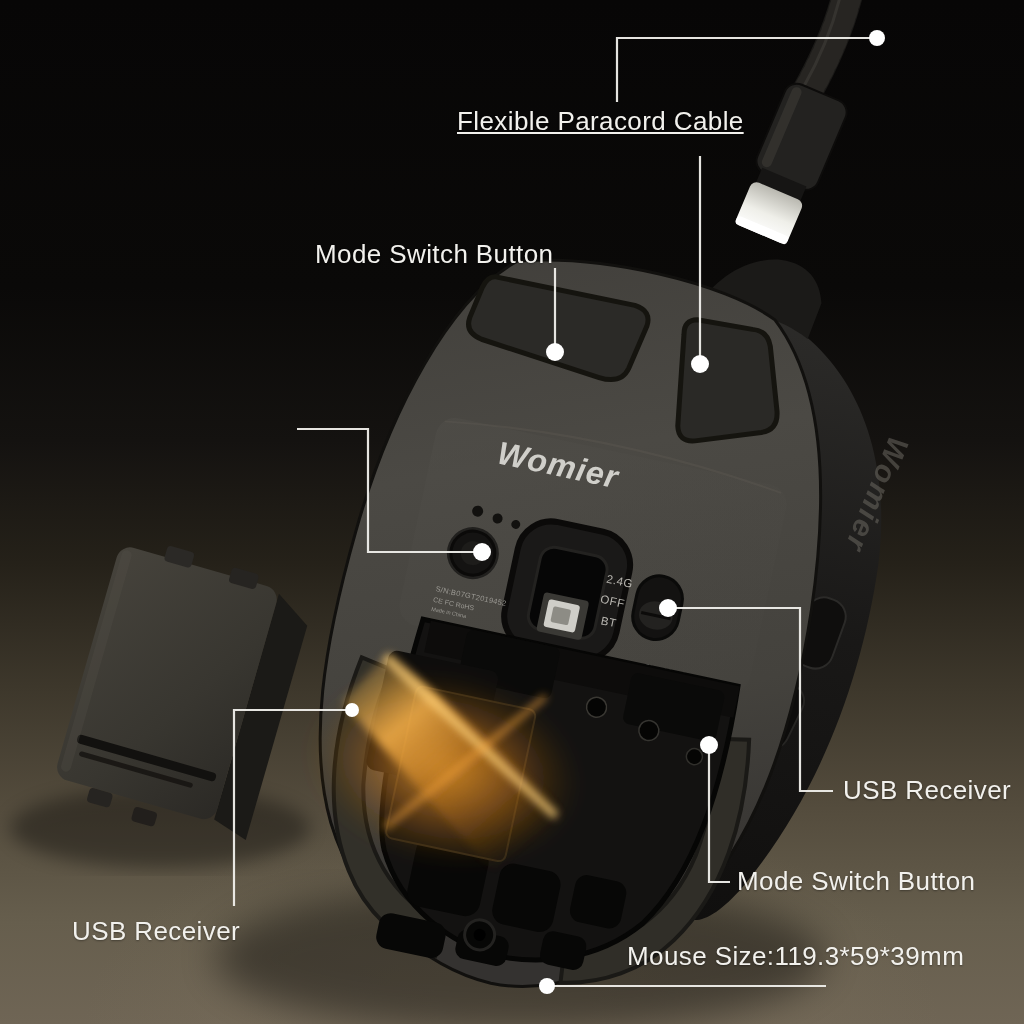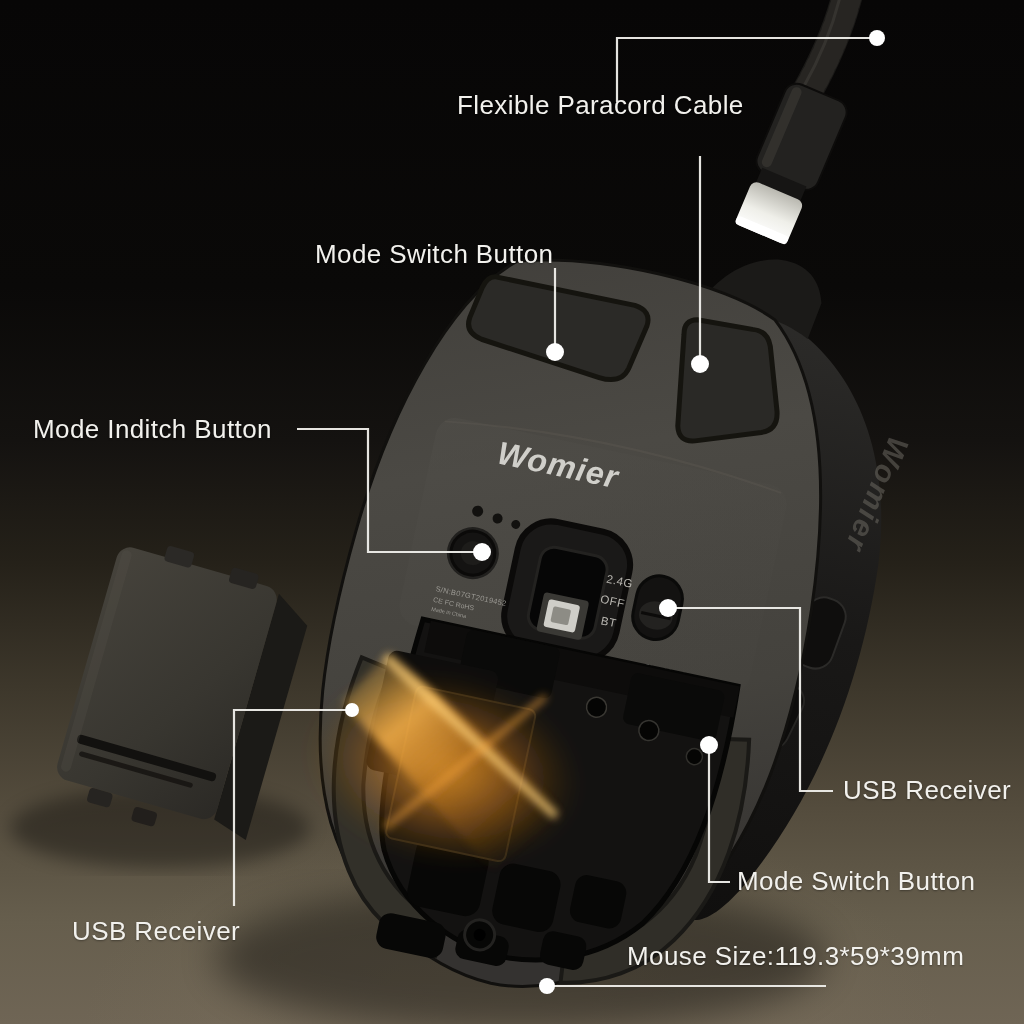--- a/index.html
+++ b/index.html
@@ -214,21 +214,20 @@
       <circle cx="700" cy="364" r="9"></circle>
       <circle cx="555" cy="352" r="9"></circle>
       <circle cx="482" cy="552" r="9"></circle>
       <circle cx="668" cy="608" r="9"></circle>
       <circle cx="709" cy="745" r="9"></circle>
       <circle cx="352" cy="710" r="7"></circle>
       <circle cx="547" cy="986" r="8"></circle>
     </g>
   </svg>
 
-  <div class="callout-label" style="left:457px;top:92px;">Flexible Paracord Cable</div>
+  <div class="callout-label" style="left:457px;top:108px;text-decoration:underline;">Flexible Paracord Cable</div>
   <div class="callout-label" style="left:315px;top:241px;">Mode Switch Button</div>
-  <div class="callout-label" style="left:33px;top:416px;">Mode Inditch Button</div>
   <div class="callout-label" style="left:843px;top:777px;">USB Receiver</div>
   <div class="callout-label" style="left:737px;top:868px;">Mode Switch Button</div>
   <div class="callout-label" style="left:72px;top:918px;">USB Receiver</div>
   <div class="callout-label" style="left:627px;top:943px;">Mouse Size:119.3*59*39mm</div>
 
 </div>
 
 </body></html>

